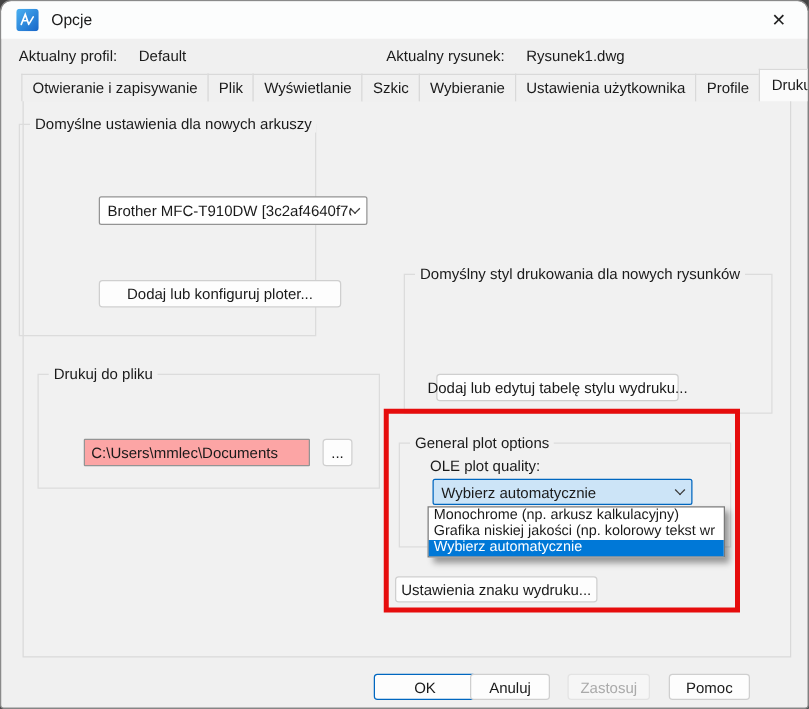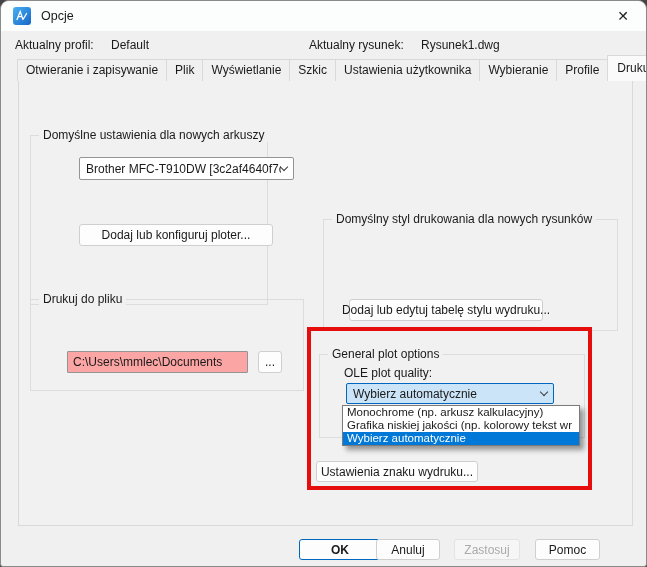--- a/index.html
+++ b/index.html
@@ -87,30 +87,30 @@
   <span class="hdr-label" style="left:14px">Aktualny profil:</span>
   <span class="hdr-label" style="left:110px">Default</span>
   <span class="hdr-label" style="left:308px">Aktualny rysunek:</span>
   <span class="hdr-label" style="left:420px">Rysunek1.dwg</span>
 
   <div class="tabrow">
     <div class="tab">Otwieranie i zapisywanie</div>
     <div class="tab">Plik</div>
     <div class="tab">Wyświetlanie</div>
     <div class="tab">Szkic</div>
+    <div class="tab">Wybieranie</div>
     <div class="tab">Ustawienia użytkownika</div>
-    <div class="tab">Wybieranie</div>
     <div class="tab">Profile</div>
     <div class="tab active">Drukuj</div>
 
   </div>
 
   <div class="pane"></div>
 
-  <div class="group" style="left:29px; top:98px; width:238px; height:170px;margin-top:36px;">
+  <div class="group" style="left:14px; top:98px; width:238px; height:170px;">
     <span class="gtitle">Domyślne ustawienia dla nowych arkuszy</span>
   </div>
   <div class="radio sel" style="left:55px; top:132px;"></div>
   <span class="rlabel" style="left:74px; top:131px;">Domyślne urządzenie druku</span>
   <div class="combo" style="left:78px; top:156px; width:215px; height:23px; z-index:3;">
     <span class="ctxt">Brother MFC-T910DW [3c2af4640f7c</span>
     <span class="caret"></span>
   </div>
   <div class="radio" style="left:55px; top:192px;"></div>
   <span class="rlabel" style="left:74px; top:191px;">Użyj ostatnich prawidłowych ustawień</span>
@@ -143,18 +143,18 @@
   </div>
   <div class="ddlist" style="left:341px; top:404px; width:238px;">
     <div class="dditem">Monochrome (np. arkusz kalkulacyjny)</div>
     <div class="dditem">Grafika niskiej jakości (np. kolorowy tekst wr</div>
     <div class="dditem hl">Wybierz automatycznie</div>
   </div>
   <div class="btn" style="left:315px; top:460px; width:162px; height:21px; z-index:3;">Ustawienia znaku wydruku...</div>
 
   <div class="red-annotation"></div>
 
-  <div class="btn primary footer-btn" style="left:298px; width:82px;font-weight:bold;">OK</div>
+  <div class="btn primary footer-btn" style="left:298px; width:82px;">OK</div>
   <div class="btn footer-btn" style="left:375px; width:64px;">Anuluj</div>
   <div class="btn disabled footer-btn" style="left:453px; width:66px;">Zastosuj</div>
   <div class="btn footer-btn" style="left:534px; width:65px;">Pomoc</div>
 
 </div>
 
 </body></html>

